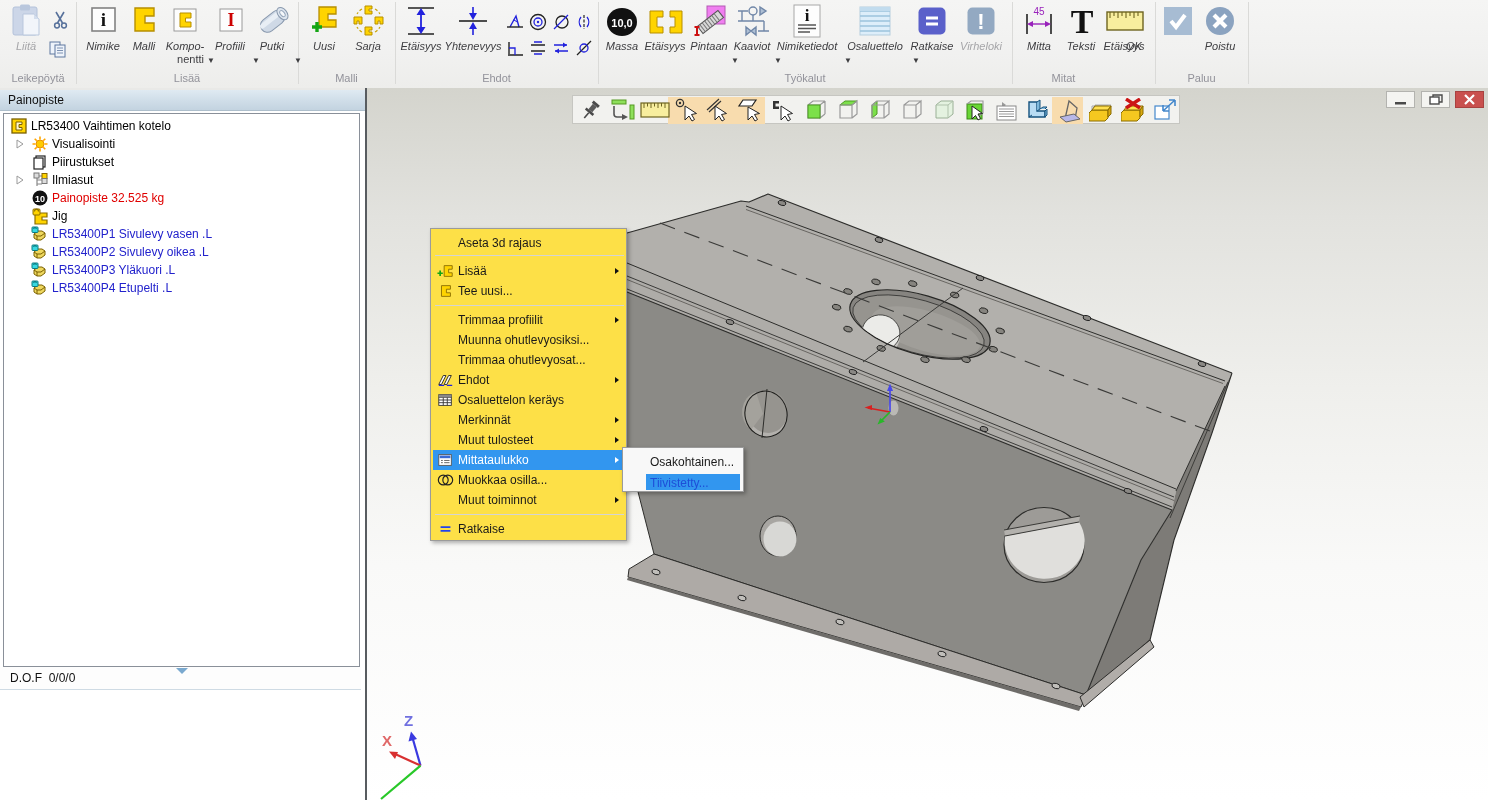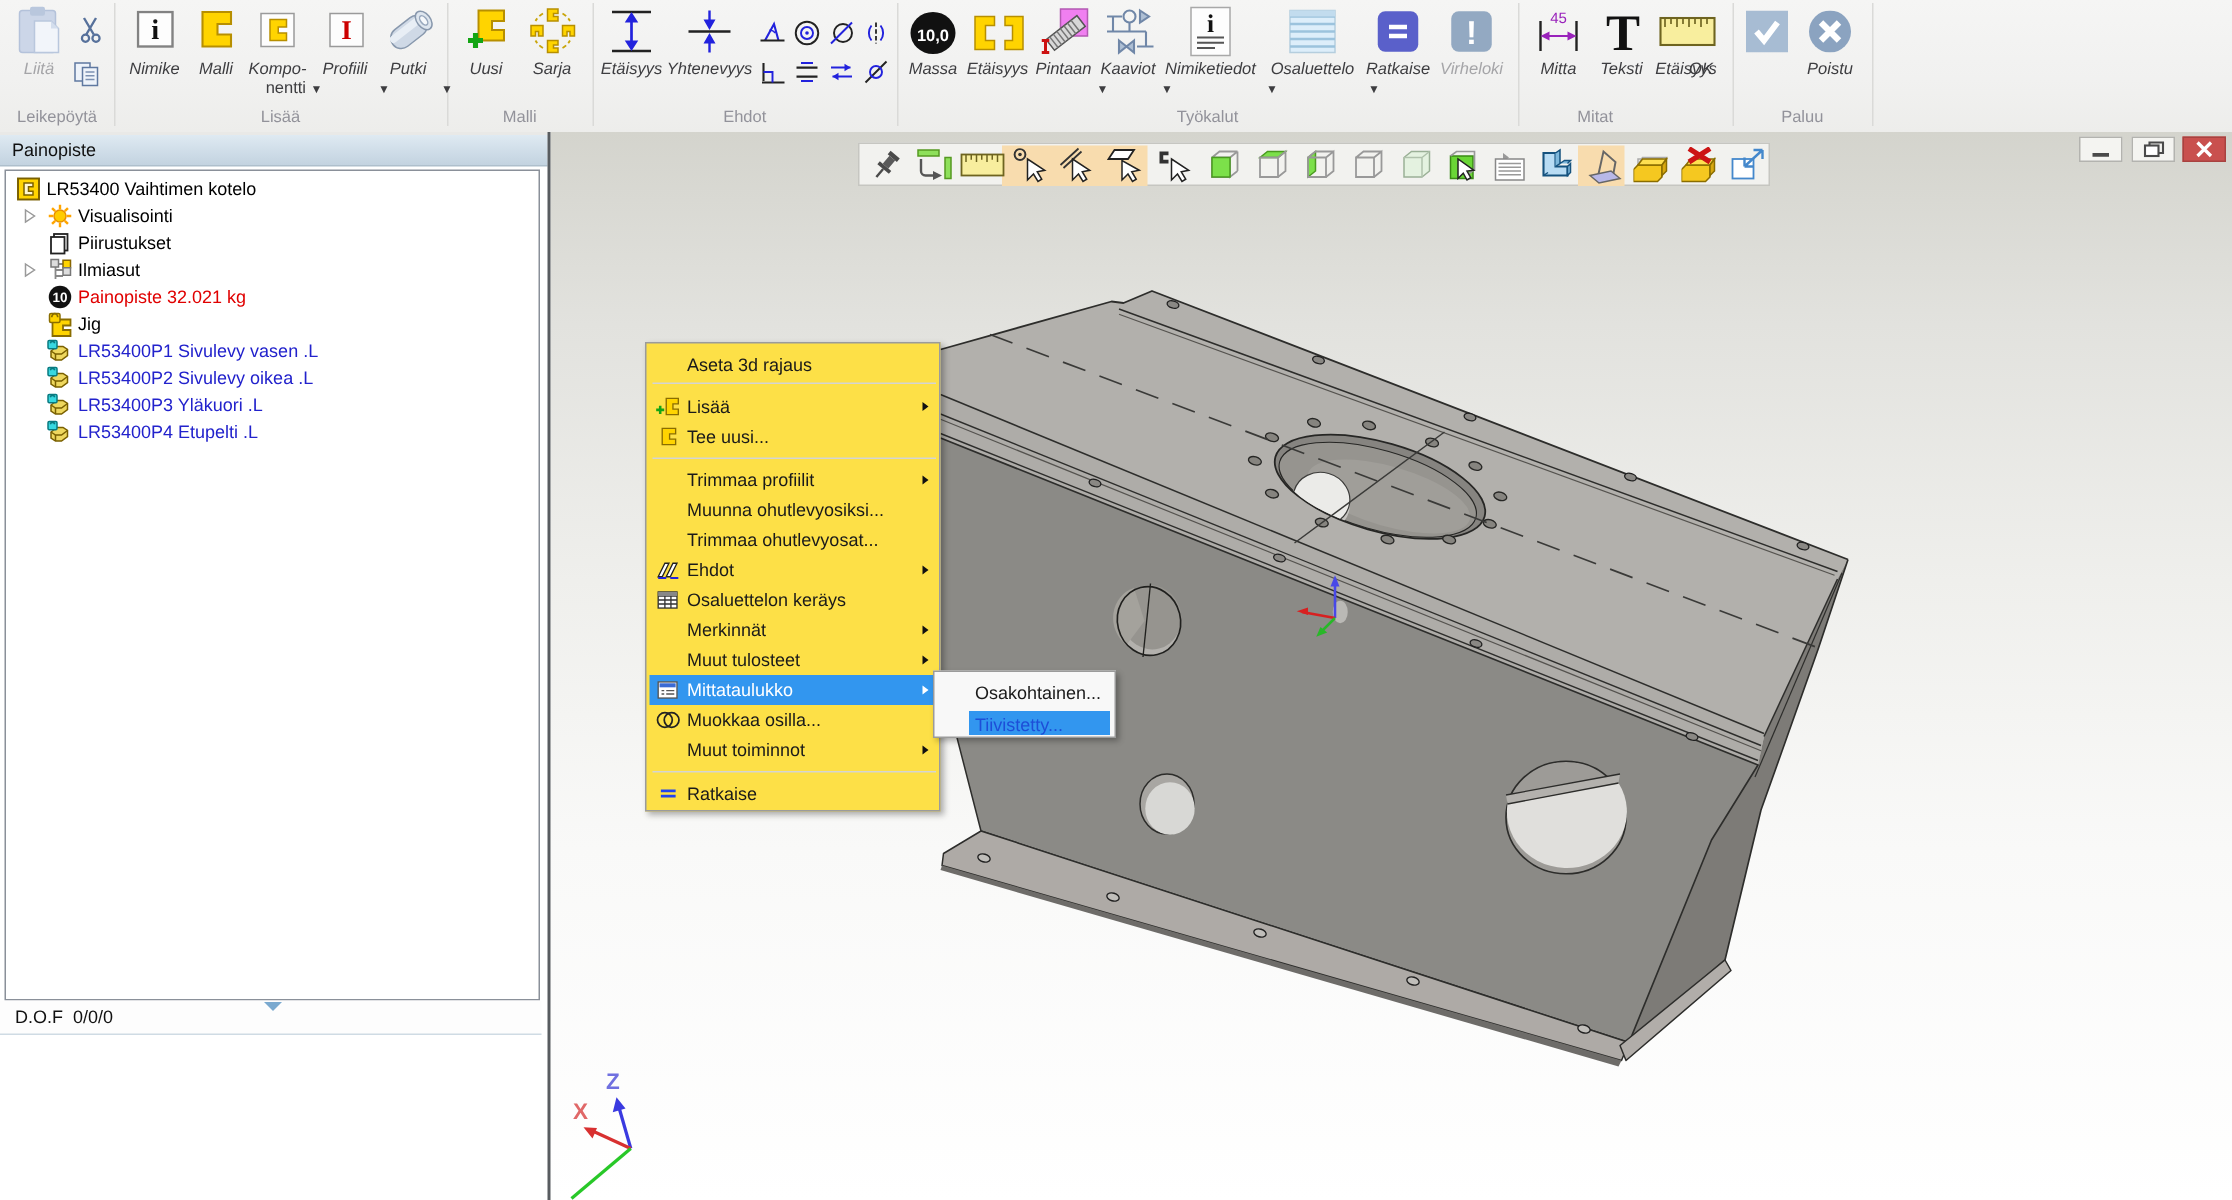--- a/index.html
+++ b/index.html
@@ -307,21 +307,21 @@
     <div class="trow" style="left:48px;top:57px;color:#000">Ilmiasut</div>
     <svg class="icon" style="left:12px;top:61px" width="8" height="10" viewBox="0 0 8 10">
         <path d="M1 1 L7 5 L1 9 z" fill="#fff" stroke="#9a9a9a"></path>
       </svg>
     <svg class="icon" style="left:28px;top:58px" width="16" height="16" viewBox="0 0 16 16">
       <path d="M5 2 v12 M5 4 h5 M5 8 h5 M5 12 h5" stroke="#888" stroke-width="1.2" fill="none"></path>
       <rect x="10" y="1.5" width="5" height="5" fill="#ffd400" stroke="#886600"></rect>
       <rect x="10" y="6.5" width="5" height="5" fill="#dddddd" stroke="#777"></rect>
       <rect x="2" y="1" width="5" height="5" fill="#dddddd" stroke="#777"></rect>
     </svg>
-    <div class="trow" style="left:48px;top:75px;color:#e00000">Painopiste 32.021 kg</div>
+    <div class="trow" style="left:48px;top:75px;color:#e00000">Painopiste 32.525 kg</div>
     <svg class="icon" style="left:28px;top:76px" width="16" height="16" viewBox="0 0 16 16">
       <circle cx="8" cy="8" r="7.5" fill="#111"></circle>
       <text x="8" y="11.5" font-size="9" font-weight="bold" fill="#fff" text-anchor="middle">10</text>
     </svg>
     <div class="trow" style="left:48px;top:93px;color:#000">Jig</div>
     <svg class="icon" style="left:27px;top:94px" width="18" height="17" viewBox="0 0 18 17">
       <path d="M4 5 h12 v4 h-5 v3 h5 v4 H4 z" fill="#ffd400" stroke="#8a6d00" stroke-width="1.2"></path>
       <rect x="2" y="1" width="7" height="6" rx="1" fill="#ffd400" stroke="#8a6d00"></rect>
       <path d="M3.5 3.5 a2 2.4 0 0 1 4 0" fill="none" stroke="#8a6d00" stroke-width="1.2"></path>
     </svg>

